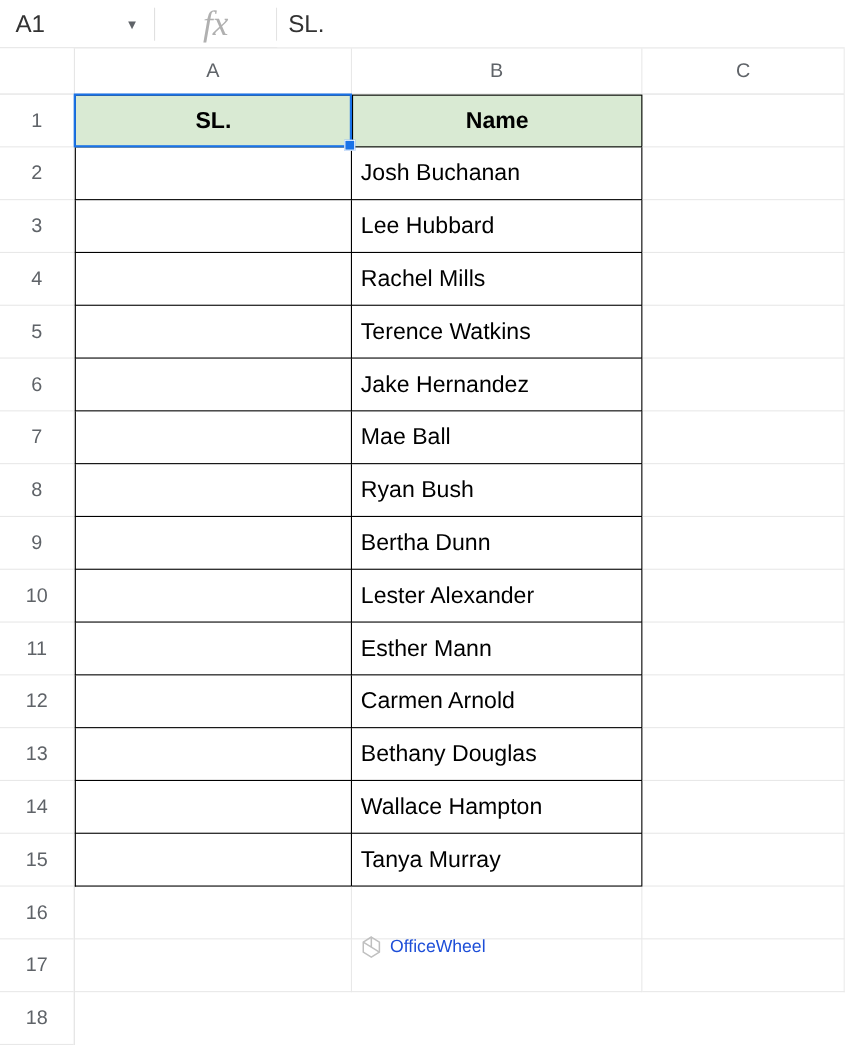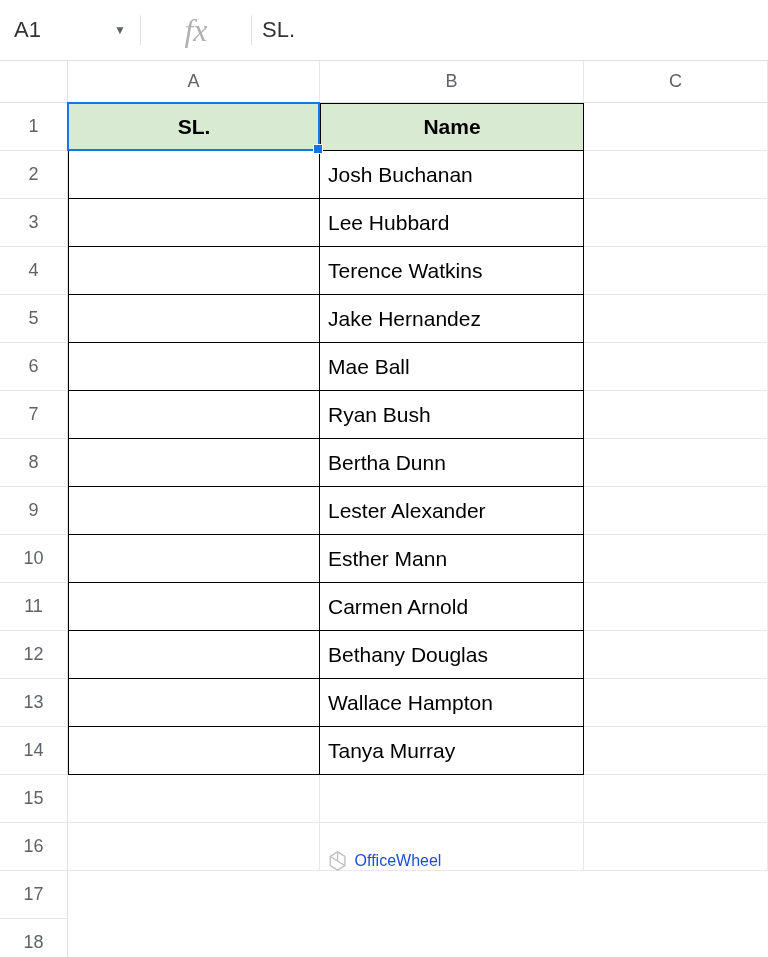--- a/index.html
+++ b/index.html
@@ -10,21 +10,21 @@
     body {
       font-family: Arial, sans-serif;
       background: #fff;
       width: 768px;
       height: 957px;
       overflow: hidden;
     }
     .formula-bar {
       display: flex;
       align-items: center;
-      height: 61px;
+      height: 44px;
       border-bottom: 1px solid #e0e0e0;
     }
     .name-box {
       width: 140px;
       padding: 0 14px;
       font-size: 22px;
       color: #333;
       display: flex;
       align-items: center;
       justify-content: space-between;
@@ -225,20 +225,25 @@
         <div class="cell col-b data-box-b">Josh Buchanan</div>
         <div class="cell col-c"></div>
       </div>
       <div class="grid-row">
         <div class="cell col-a data-box-a"></div>
         <div class="cell col-b data-box-b">Lee Hubbard</div>
         <div class="cell col-c"></div>
       </div>
       <div class="grid-row">
         <div class="cell col-a data-box-a"></div>
+        <div class="cell col-b data-box-b">Rachel Mills</div>
+        <div class="cell col-c"></div>
+      </div>
+      <div class="grid-row">
+        <div class="cell col-a data-box-a"></div>
         <div class="cell col-b data-box-b">Terence Watkins</div>
         <div class="cell col-c"></div>
       </div>
       <div class="grid-row">
         <div class="cell col-a data-box-a"></div>
         <div class="cell col-b data-box-b">Jake Hernandez</div>
         <div class="cell col-c"></div>
       </div>
       <div class="grid-row">
         <div class="cell col-a data-box-a"></div>

